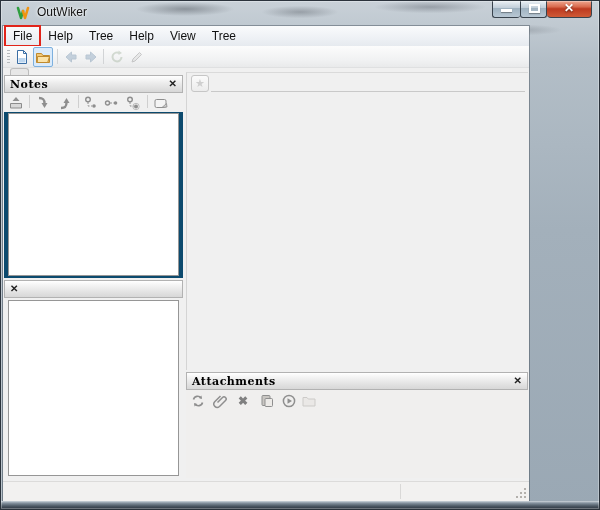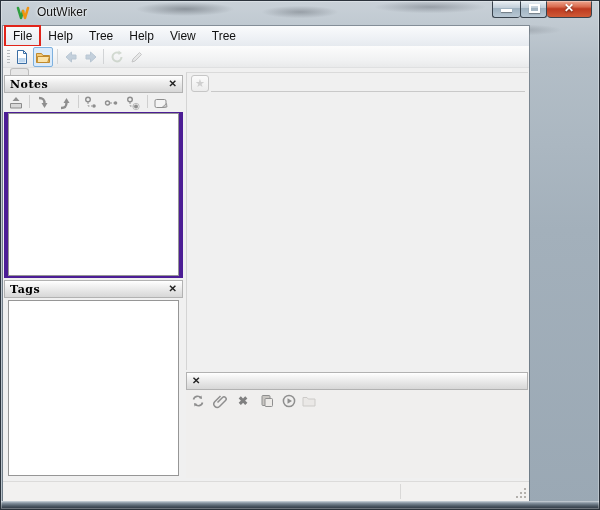--- a/index.html
+++ b/index.html
@@ -69,21 +69,21 @@
   .tab-stub{ position:absolute; left:7px; top:0px; width:19px; height:7px;
     background:#e7e7e7; border:1px solid #bdbdbd; border-bottom:none; border-radius:3px 3px 0 0; }
 
   .pane-caption{ height:18px; background: linear-gradient(180deg,#ffffff 0%,#ececec 45%,#d7d7d7 100%);
     border:1px solid #b2b2b2; display:flex; align-items:center; padding:0 5px; }
   .pane-caption .cap-text{ flex:1; font-family:"DejaVu Serif", serif; font-weight:bold;
     font-size:11px; color:#000; letter-spacing:.5px; line-height:1; }
   .pane-close{ font-size:10px; font-weight:bold; color:#222; line-height:1; cursor:default; }
 
   .left-col{ position:absolute; left:0; top:0; width:180px; height:413px; }
-  .notes-pane{ position:absolute; left:1px; top:7px; width:179px; height:203px; background:#4c1d95; }
+  .notes-pane{ position:absolute; left:1px; top:7px; width:179px; height:203px; background:#0c4a6e; }
   .pane-toolbar{ position:relative; height:19px; background:#f0f0f0; }
   .pt-btn{ position:absolute; top:1px; width:18px; height:17px; display:flex;
     align-items:center; justify-content:center; }
   .pt-sep{ position:absolute; top:2px; width:1px; height:13px; background:#cfcfcf; }
   .white-box{ position:absolute; background:#fff; border:1px solid #969696; }
   .notes-tree{ left:4px; top:38px; width:171px; height:163px; }
   .tags-pane{ position:absolute; left:1px; top:212px; width:179px; height:198px; background:#f0f0f0; }
   .tags-list{ left:4px; top:20px; width:171px; height:176px; }
 
   .right-col{ position:absolute; left:183px; top:0; right:0; height:413px; }
@@ -250,40 +250,40 @@
                 <rect x="2" y="4.5" width="11" height="8" rx="1.5" fill="#f4f4f4" stroke="#8e8e8e"></rect>
                 <path d="M9 12.5 L13.5 8.5 L14 12 Z" fill="#cfcfcf" stroke="#8e8e8e" stroke-width=".8"></path>
               </svg>
             </span>
           </div>
           <div class="white-box notes-tree"></div>
         </div>
 
         <div class="tags-pane">
           <div class="pane-caption">
-            <span class="cap-text">Tags</span>
             <span class="pane-close">✕</span>
           </div>
           <div class="white-box tags-list"></div>
         </div>
       </div>
 
       <div class="right-col">
 
         <div class="main-pane">
           <span class="star-btn">
             <span class="star-glyph">★</span>
           </span>
           <span class="tabrow-line"></span>
         </div>
 
         <div style="position:absolute;left:0;right:1px;top:302px;height:2px;"></div>
 
         <div class="attach-pane">
           <div class="pane-caption">
+            <span class="cap-text">Attachments</span>
             <span class="pane-close">✕</span>
           </div>
           <div class="attach-toolbar">
             <span class="at-btn" style="left:3px">
               <svg width="16" height="16" viewBox="0 0 16 16">
                 <path d="M3.5 6.5 a4.2 4.2 0 0 1 7.5 -1.5" fill="none" stroke="#8f8f8f" stroke-width="1.7"></path>
                 <path d="M11.5 2.5 L12 6 L8.8 5 Z" fill="#8f8f8f"></path>
                 <path d="M12.5 9.5 a4.2 4.2 0 0 1 -7.5 1.5" fill="none" stroke="#8f8f8f" stroke-width="1.7"></path>
                 <path d="M4.5 13.5 L4 10 L7.2 11 Z" fill="#8f8f8f"></path>
               </svg>

